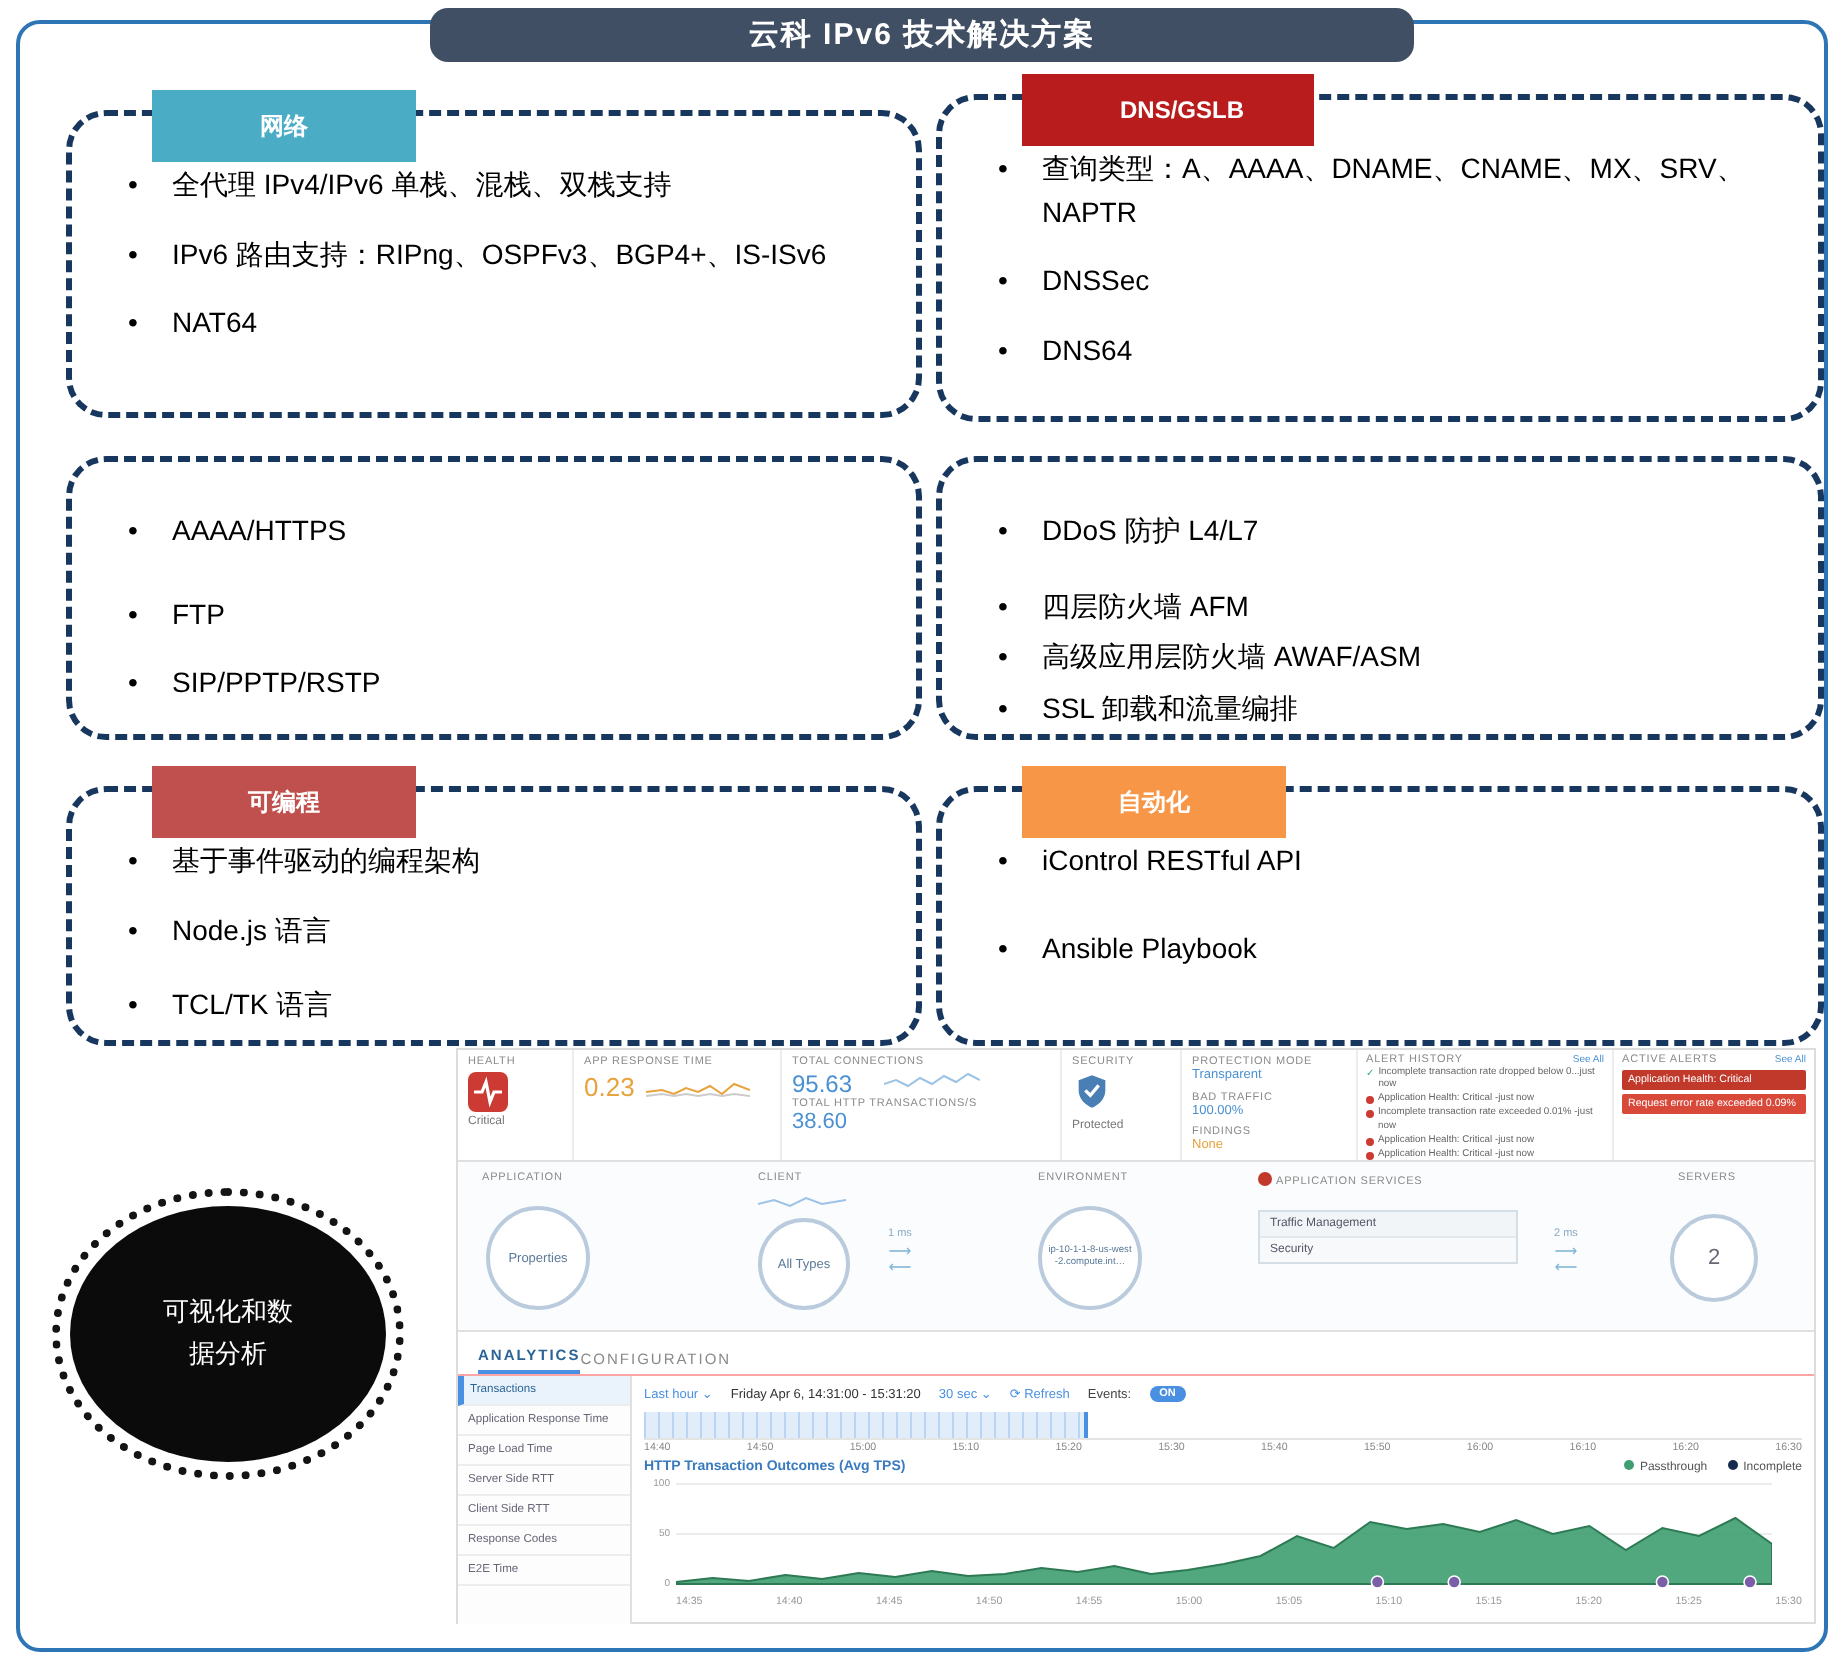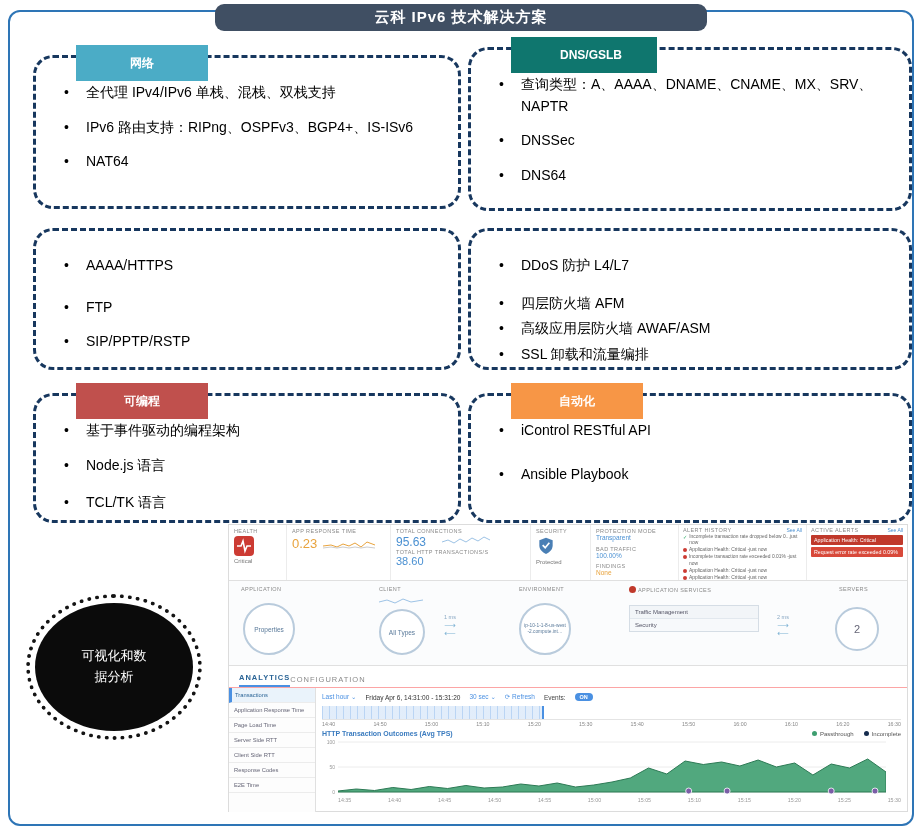--- a/index.html
+++ b/index.html
@@ -12,21 +12,21 @@
     border:2px solid #2E75B6;border-radius:12px;}
   .title-banner{position:absolute;left:50%;top:4px;transform:translateX(-50%);
     width:492px;height:27px;background:#404F63;border-radius:9px;
     display:flex;align-items:center;justify-content:center;z-index:5;}
   .title-banner span{color:#fff;font-weight:bold;font-size:15px;letter-spacing:1px;}
   
   .feature-box{position:absolute;border:3px dashed #17375E;border-radius:20px;background:#fff;}
   .chip{position:absolute;top:-13px;left:40px;height:36px;min-width:96px;padding:0 18px;
     color:#fff;font-weight:bold;font-size:12px;display:flex;align-items:center;justify-content:center;}
   .chip-cyan{background:#4BACC6;}
-  .chip-blue{background:#0f766e;padding-left:32px;}
+  .chip-blue{background:#b91c1c;padding-left:32px;}
   .chip-red{background:#FF0000;}
   .chip-teal{background:#31859C;}
   .chip-brick{background:#C0504D;}
   .chip-orange{background:#F79646;}
   .bullets{list-style:none;margin:0;padding:24px 18px 8px 46px;}
   .bullets li{position:relative;font-size:14px;color:#000;margin-bottom:13px;line-height:1.55;padding-left:4px;}
   .bullets li::before{content:"\2022";position:absolute;left:-18px;top:0;font-size:14px;color:#000;}
   
   .viz-ring{position:absolute;left:26px;top:594px;width:168px;height:138px;
     border:4px dotted #141414;border-radius:50%;}

